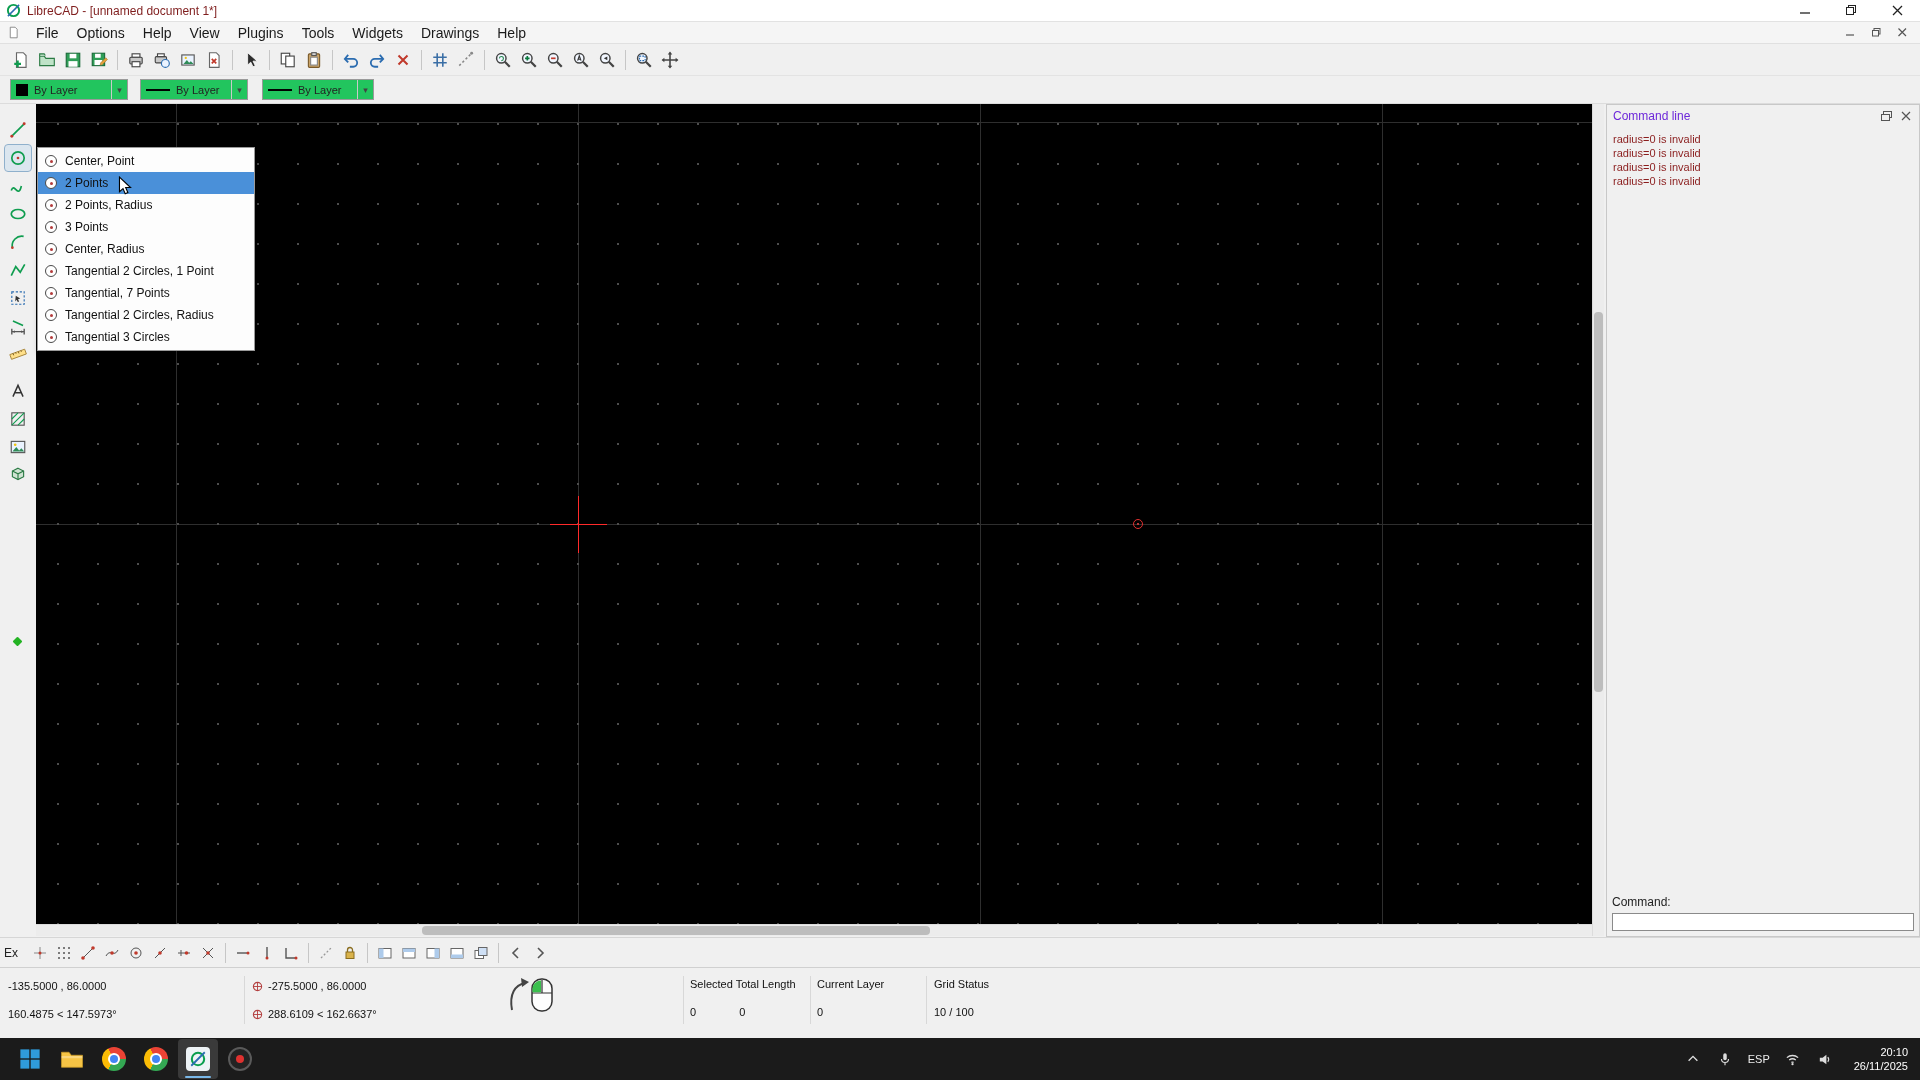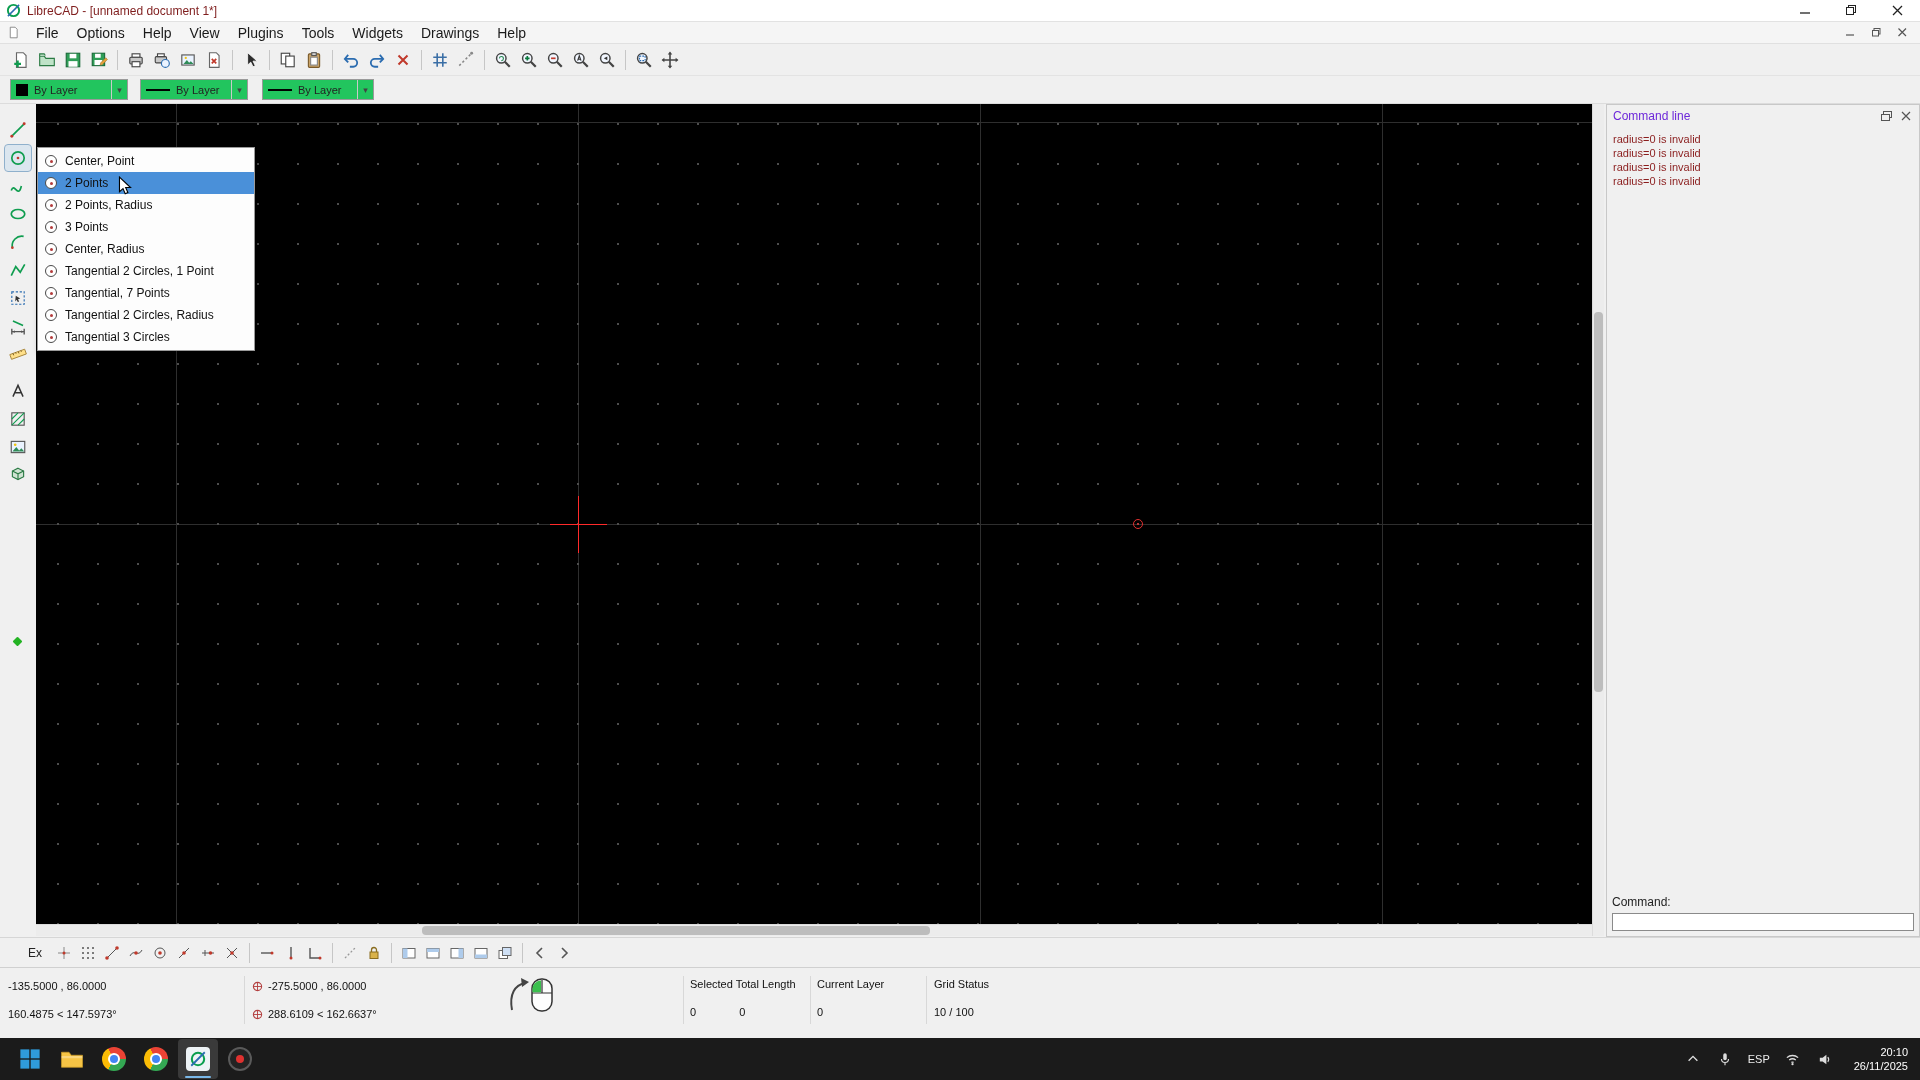--- a/index.html
+++ b/index.html
@@ -76,21 +76,21 @@
   
   .ctx-menu { position:absolute; left:37px; top:147px; width:218px; background:#fdfdfd; border:1px solid #9a9a9a; box-shadow:2px 2px 6px rgba(0,0,0,.35); padding:2px 0; z-index:40; }
   .ctx-item { height:22px; display:flex; align-items:center; gap:8px; padding:0 8px 0 7px; font-size:12px; color:#111; }
   .ctx-item.highlighted { background:#4a90d9; }
   .cm-ico { width:12px; height:12px; border:1px solid #4a4a4a; border-radius:50%; position:relative; flex:0 0 auto; background:#fff; }
   .cm-ico::after { content:""; position:absolute; left:3.5px; top:3.5px; width:3px; height:3px; background:#b33c3c; border-radius:50%; }
 
   .mouse-cursor { position:absolute; left:118px; top:176px; z-index:50; }
 
   
-  .snapbar { position:absolute; top:937px; left:0; width:1920px; height:30px; background:#f0f0f0; border-top:1px solid #d6d6d6; display:flex; align-items:center; padding-left:28px; }
+  .snapbar { position:absolute; top:937px; left:0; width:1920px; height:30px; background:#f0f0f0; border-top:1px solid #d6d6d6; display:flex; align-items:center; padding-left:4px; }
   .snapbar .ex { font-size:12px; color:#222; margin-right:10px; }
   .snapbar .tbtn { width:24px; height:24px; }
   .snapbar .tbtn svg { width:16px; height:16px; }
 
   
   .statusbar { position:absolute; top:967px; left:0; width:1920px; height:71px; background:#f0f0f0; border-top:1px solid #d0d0d0; font-size:11px; color:#111; }
   .sb { position:absolute; top:10px; }
   .sb .row { display:flex; align-items:flex-end; gap:5px; height:14px; }
   .sb .row + .row { margin-top:14px; }
   #sb-abs { left:8px; }

